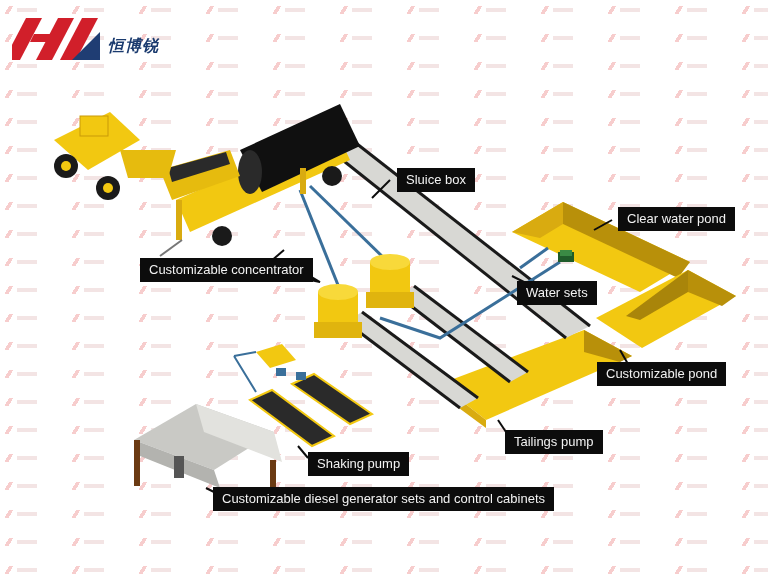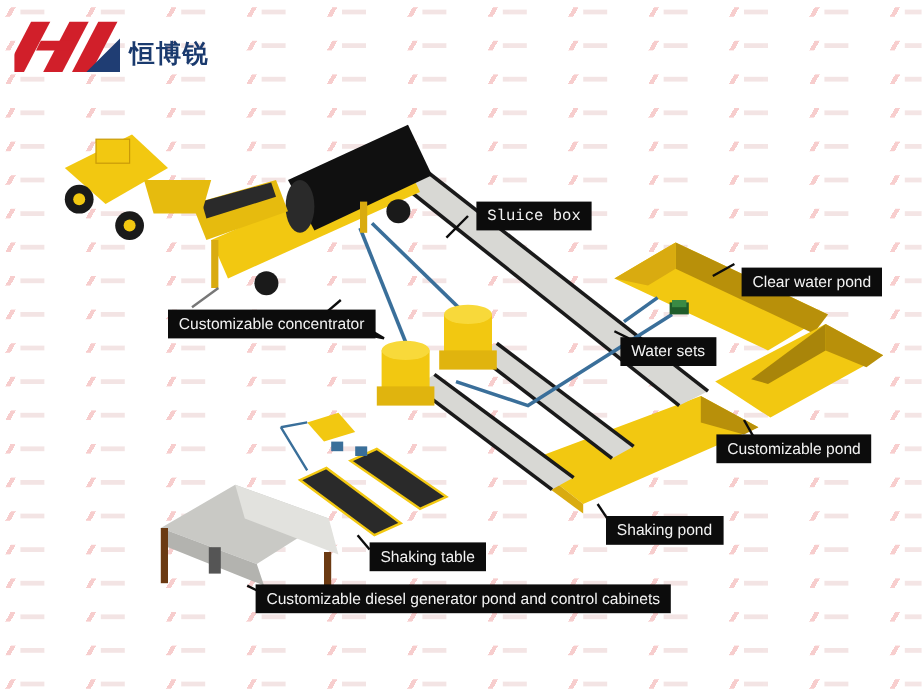--- a/index.html
+++ b/index.html
@@ -18,21 +18,21 @@
     position: absolute; width: 34px; height: 8px; opacity: 0.22;
   }
   .wm .m1 { position:absolute; left:0; top:0; width:12px; height:8px;
     background: linear-gradient(120deg, transparent 30%, #d22 30% 55%, transparent 55%); }
   .wm .m2 { position:absolute; left:13px; top:2px; width:20px; height:4px; background:#c88; }
 
   .logo { position: absolute; left: 12px; top: 18px; width: 200px; height: 42px; }
   .logo svg { position:absolute; left:0; top:0; }
   .logo-en { position:absolute; left:96px; top:2px; font-size:13px; font-style:italic;
     color:#1a3a6e; letter-spacing:2px; font-weight:bold; }
-  .logo-cn { position:absolute; left:96px; top:16px; font-size:21px; 
+  .logo-cn { position:absolute; left:96px; top:16px; font-size:16px; font-style:italic;
     color:#1a3a6e; font-weight:bold; letter-spacing:1px; line-height:24px;}
 
   .scene { position:absolute; left:0; top:0; }
 
   .callout {
     position: absolute; background: #0c0c0c; color: #f2f2f2;
     font-size: 13px; padding: 4px 9px; white-space: nowrap; line-height: 16px;
   }
 </style>
 </head>
@@ -1162,20 +1162,20 @@
     <line x1="270" y1="262" x2="284" y2="250"></line>
     <polygon points="300,270 320,282 300,278"></polygon>
     <line x1="524" y1="282" x2="512" y2="276"></line>
     <line x1="628" y1="364" x2="620" y2="350"></line>
     <line x1="506" y1="432" x2="498" y2="420"></line>
     <line x1="308" y1="458" x2="298" y2="446"></line>
     <line x1="222" y1="496" x2="206" y2="488"></line>
   </g>
 </svg>
 
-<div class="callout" style="left:397px; top:168px;font-family:Liberation Mono, monospace;">Sluice box</div>
-<div class="callout" style="left:618px; top:207px;margin-top:16px;">Clear water pond</div>
+<div class="callout" style="left:397px; top:168px;">Sluice box</div>
+<div class="callout" style="left:618px; top:207px;">Clear water pond</div>
 <div class="callout" style="left:140px; top:258px;">Customizable concentrator</div>
 <div class="callout" style="left:517px; top:281px;">Water sets</div>
 <div class="callout" style="left:597px; top:362px;">Customizable pond</div>
-<div class="callout" style="left:505px; top:430px;">Shaking pond</div>
-<div class="callout" style="left:308px; top:452px;">Shaking table</div>
-<div class="callout" style="left:213px; top:487px;">Customizable diesel generator pond and control cabinets</div>
+<div class="callout" style="left:505px; top:430px;">Tailings pump</div>
+<div class="callout" style="left:308px; top:452px;">Shaking pump</div>
+<div class="callout" style="left:213px; top:487px;">Customizable diesel generator sets and control cabinets</div>
 
 </body></html>

